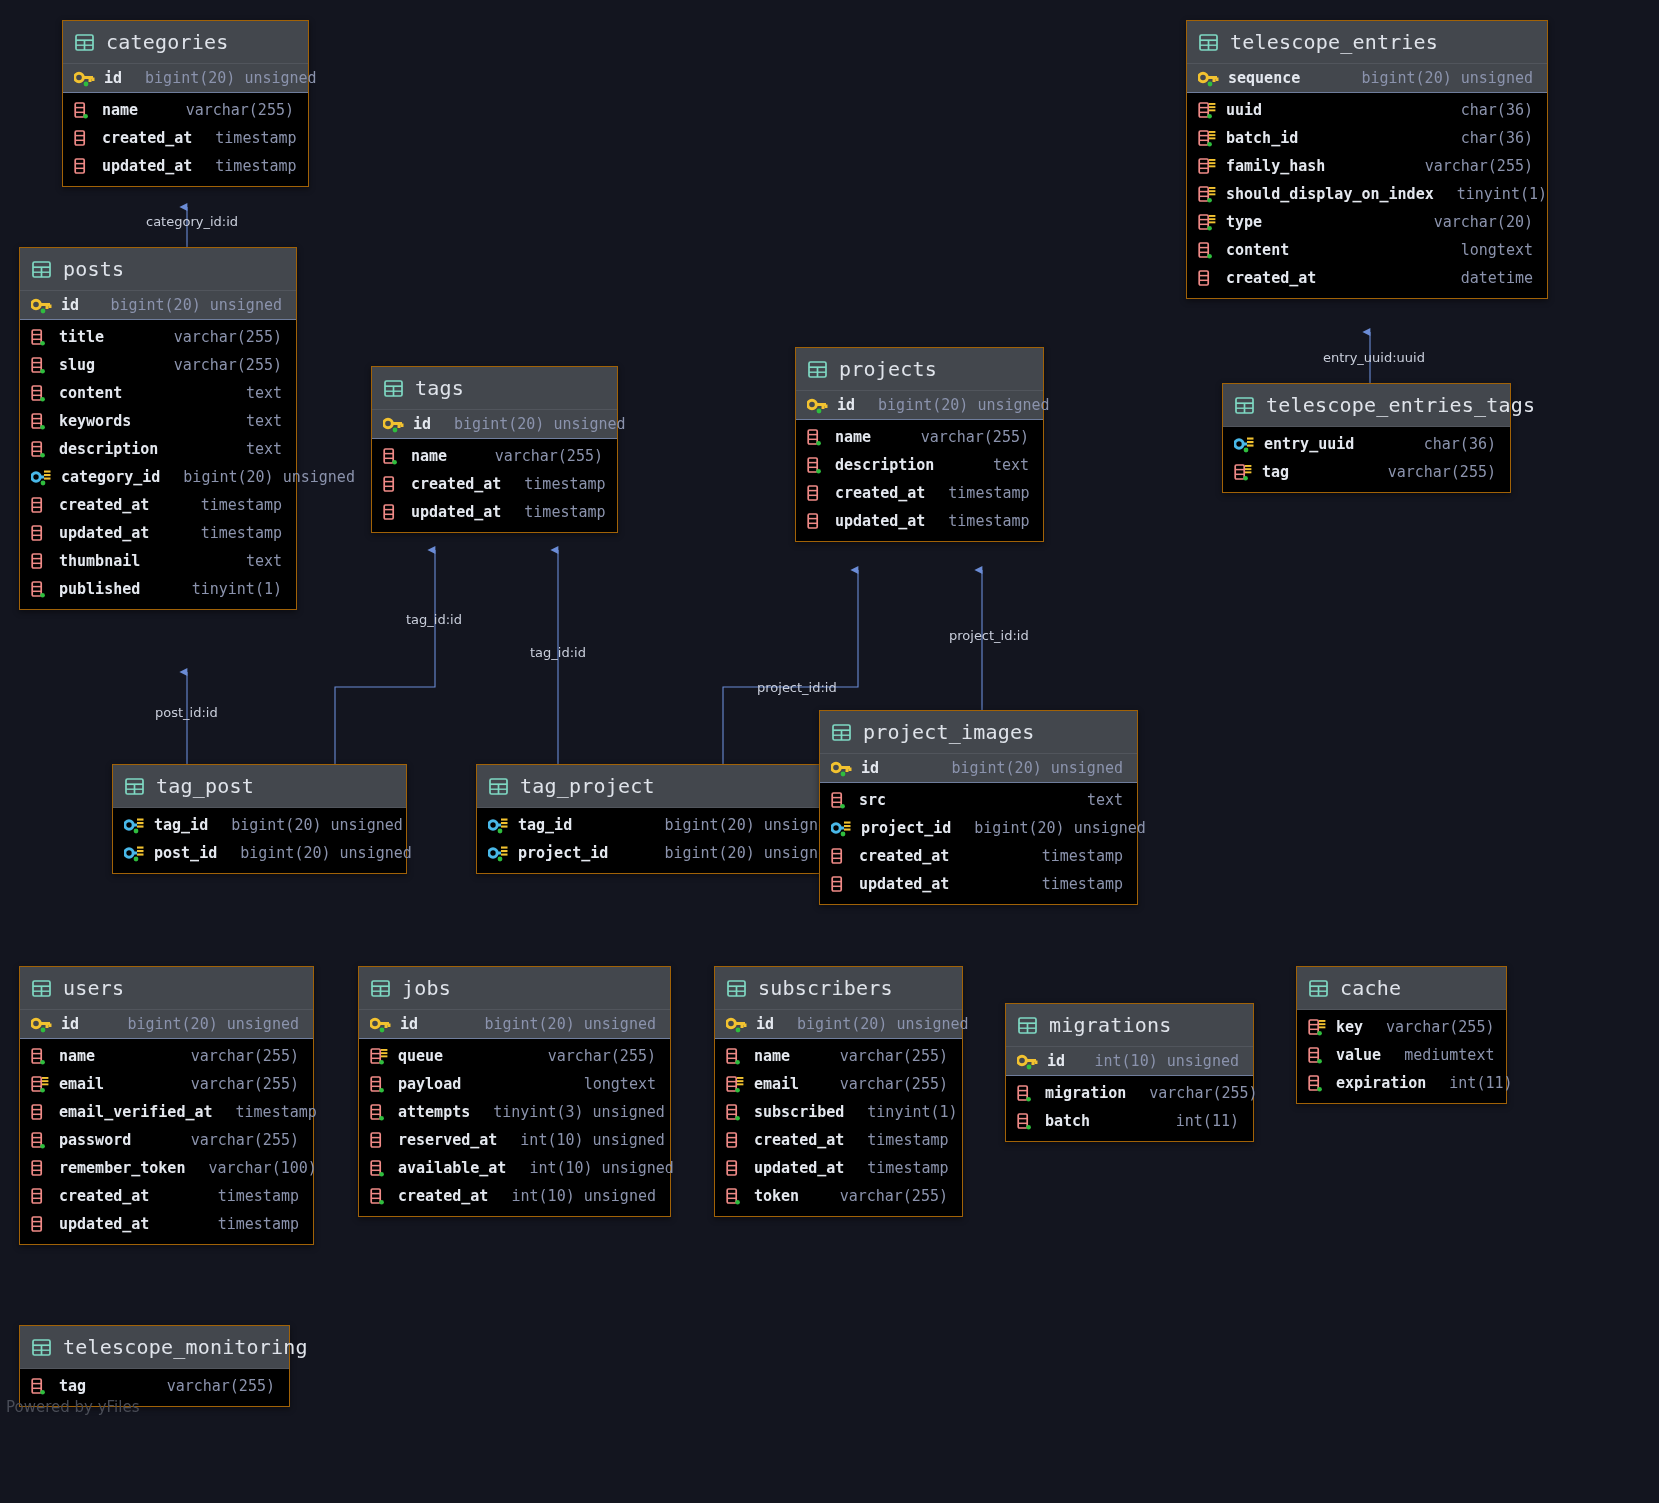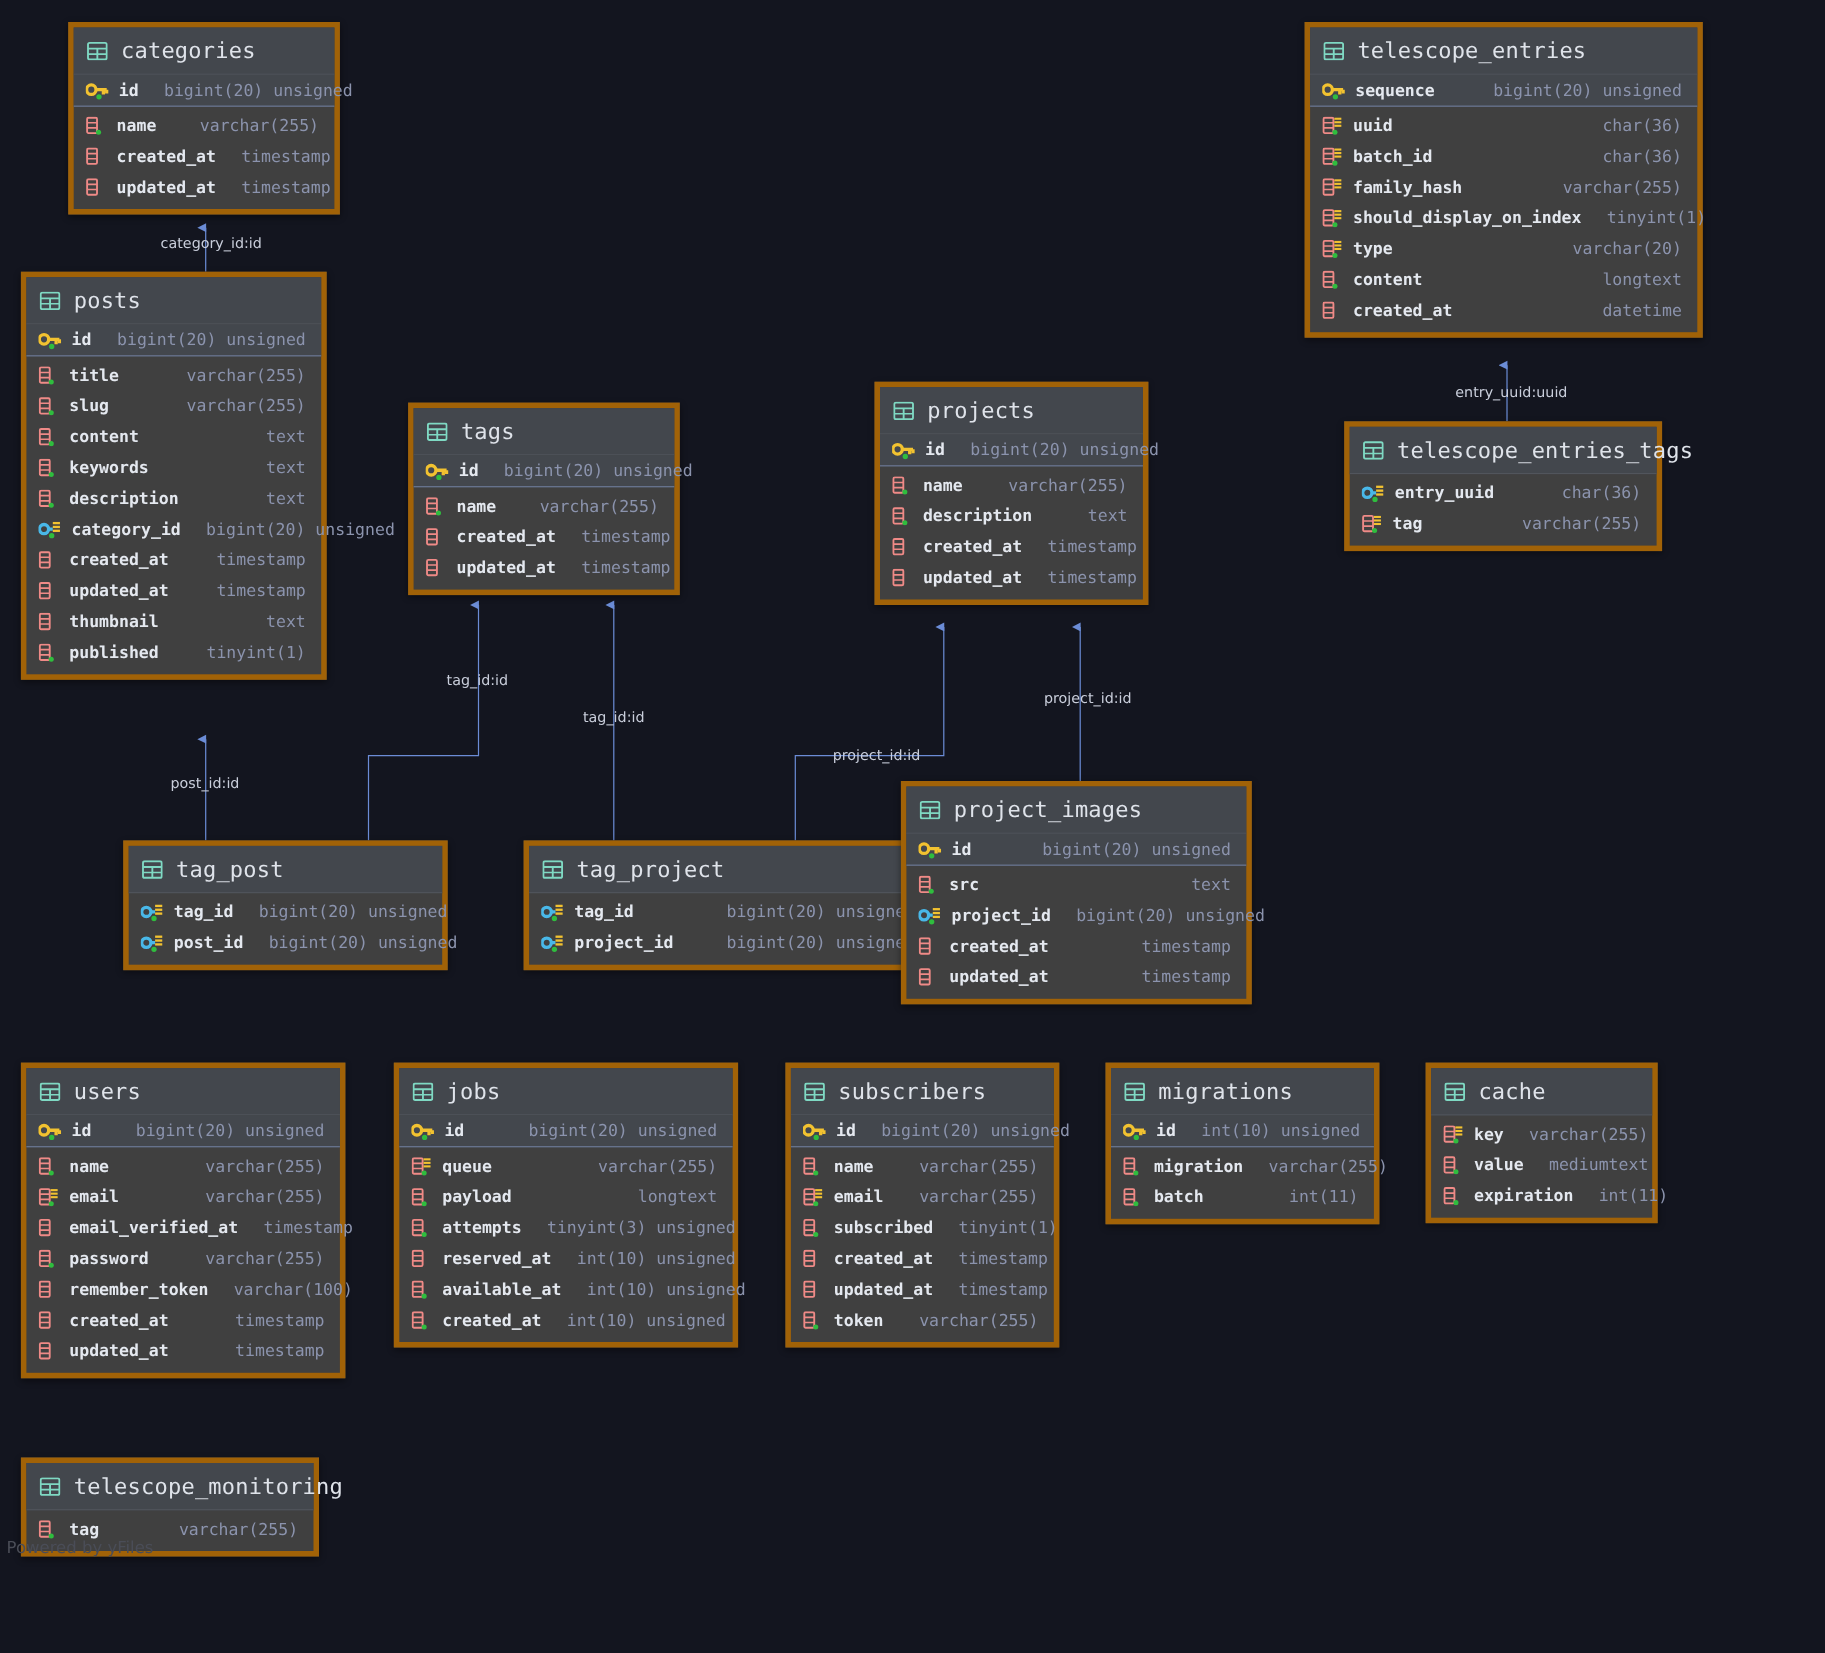--- a/index.html
+++ b/index.html
@@ -5,22 +5,22 @@
   html,body{margin:0;padding:0;background:#13151f;}
   body{
     font-family:"DejaVu Sans Mono","Liberation Mono",monospace;
     width:1659px;height:1503px;position:relative;overflow:hidden;
   }
   #canvas{position:absolute;inset:0;width:1659px;height:1503px;}
   svg.edges{position:absolute;left:0;top:0;width:1659px;height:1503px;pointer-events:none;}
 
   .table-node{
     position:absolute;
-    background:#404040;
-    border:5px solid #a16207;
+    background:#000000;
+    border:1px solid #a16207;
     box-shadow:0 2px 6px rgba(0,0,0,.45);
     box-sizing:border-box;
   }
   .tn-title{
     display:flex;align-items:center;gap:12px;
     padding:9px 14px 9px 12px;
     background:#43474d;
     border-bottom:1px solid #51555c;
     white-space:nowrap;
   }
@@ -933,21 +933,21 @@
                 <rect x="1.2" y="1" width="9" height="14" rx="1.2" fill="none" stroke="#ef8a87" stroke-width="1.7"></rect>
                 <line x1="1.2" y1="5.6" x2="10.2" y2="5.6" stroke="#ef8a87" stroke-width="1.5"></line>
                 <line x1="1.2" y1="10.3" x2="10.2" y2="10.3" stroke="#ef8a87" stroke-width="1.5"></line>
                 <circle cx="11.6" cy="14.3" r="2.3" fill="#2fbd3e"></circle>
               </svg></span>
             <span class="col-name">token</span>
             <span class="col-type">varchar(255)</span>
           </div>
         </div>
       </div>
-      <div class="table-node" style="left: 1005px; top: 966px; width: 249px;">
+      <div class="table-node" style="left: 1005px; top: 1003px; width: 249px;">
         <div class="tn-title">
           <span class="ico"><svg width="19" height="17" viewBox="0 0 19 17">
               <rect x="1" y="1" width="17" height="15" rx="1.5" fill="none" stroke="#7fd9c3" stroke-width="1.7"></rect>
               <line x1="1" y1="6.2" x2="18" y2="6.2" stroke="#7fd9c3" stroke-width="1.7"></line>
               <line x1="9.5" y1="6.2" x2="9.5" y2="16" stroke="#7fd9c3" stroke-width="1.7"></line>
               <line x1="1" y1="11.2" x2="18" y2="11.2" stroke="#7fd9c3" stroke-width="1.4"></line>
             </svg></span>
           <span class="tname">migrations</span>
         </div>
         <div class="pk-row">

